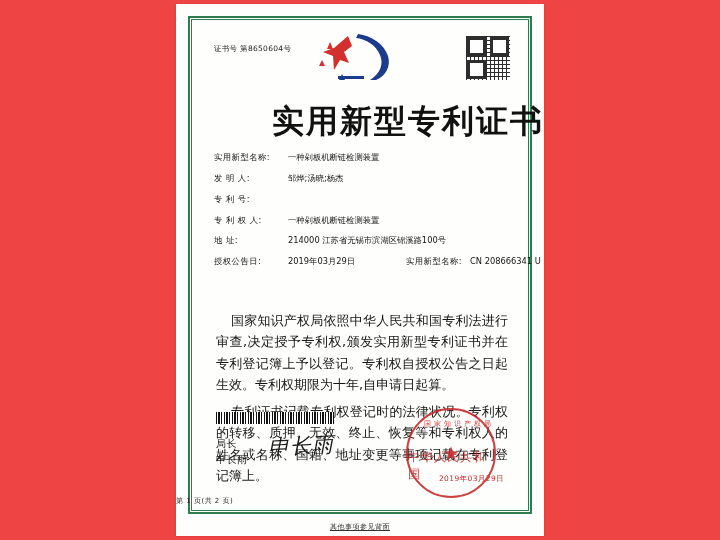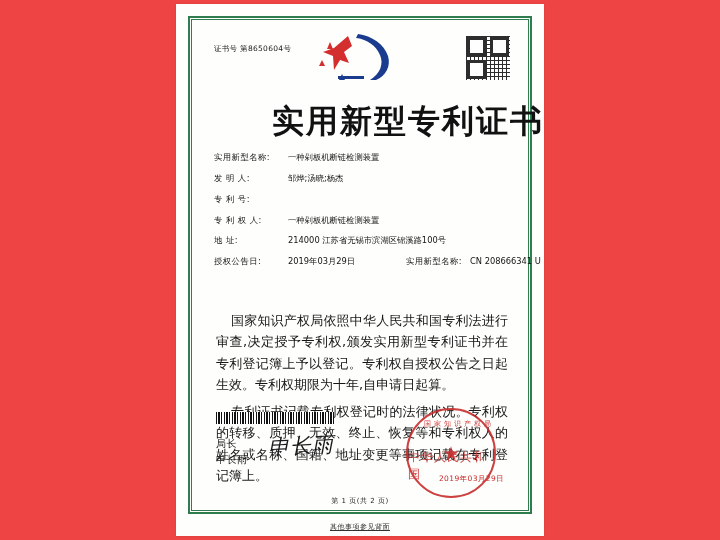--- a/index.html
+++ b/index.html
@@ -253,21 +253,20 @@
     font-size: 7.5px;
     color: #c62828;
     letter-spacing: 0.4px;
   }
   
   .page-no {
     position: absolute;
     left: 0;
     right: 0;
     bottom: 30px;
-    text-align: center;
     font-size: 7px;
     color: #222;
     letter-spacing: 0.5px;
   }
   .footnote {
     position: absolute;
     left: 0;
     right: 0;
     bottom: 8px;
     text-align: center;

